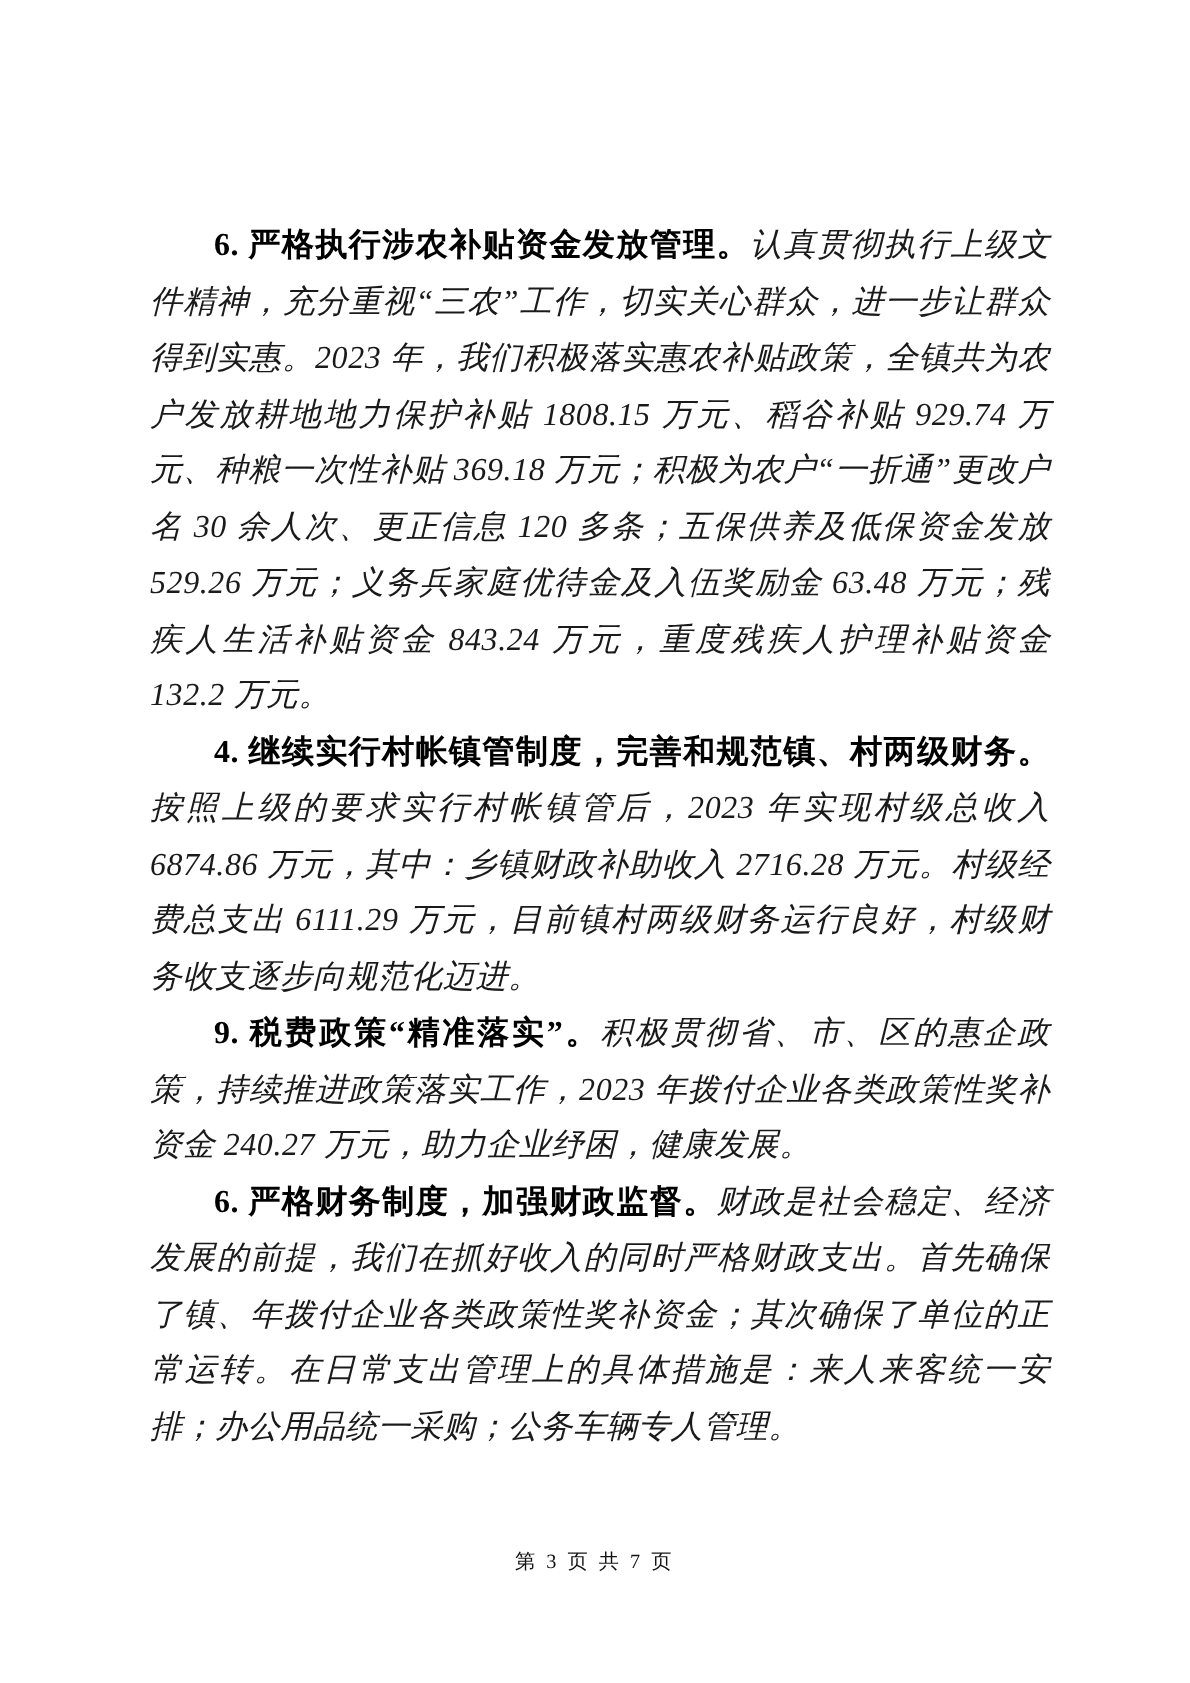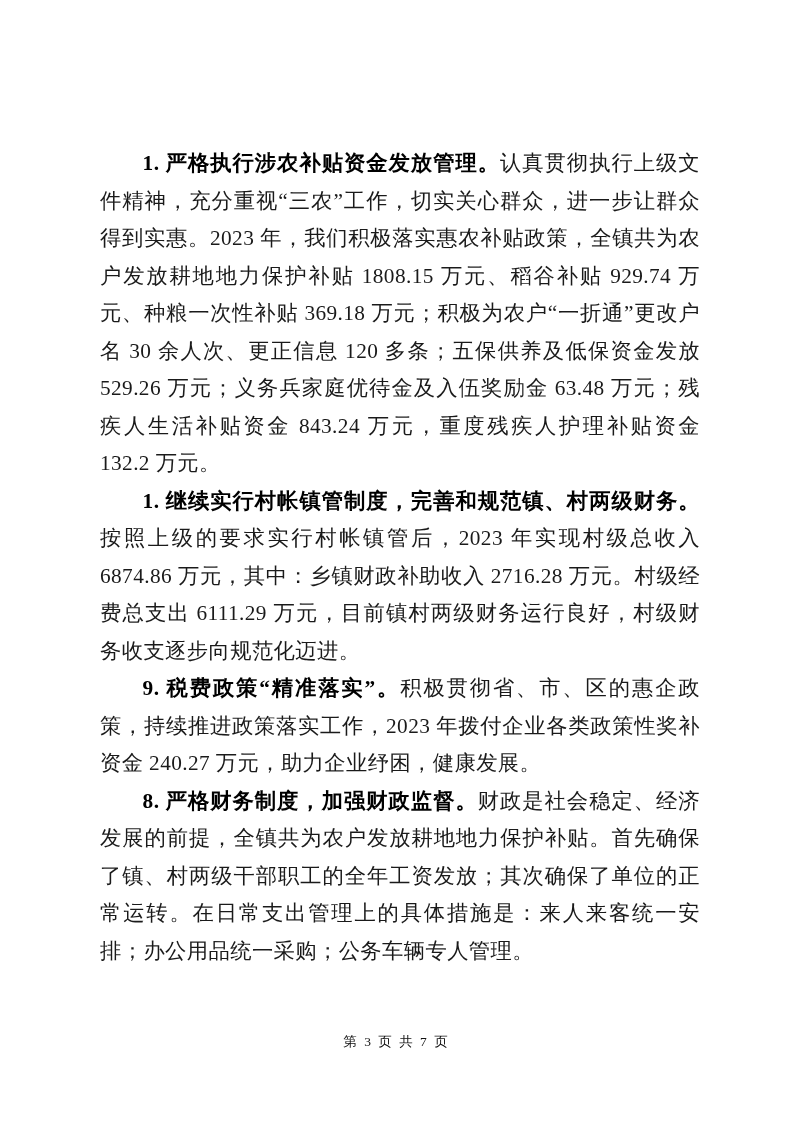--- a/index.html
+++ b/index.html
@@ -32,20 +32,21 @@
     margin: 0;
     padding: 0;
     text-indent: 2em;
   }
   .para-lead {
     font-weight: 700;
     color: #000000;
   }
   .para-text {
     font-weight: 400;
+    font-style: italic;
   }
   .page-footer {
     position: absolute;
     top: 1032px;
     left: 0;
     width: 100%;
     text-align: center;
   }
   .page-number {
     font-family: "Liberation Serif", "DejaVu Serif", serif;
@@ -53,27 +54,27 @@
     color: #111111;
     letter-spacing: 2px;
   }
 </style>
 </head>
 <body>
 
 <div class="page">
 
   <div class="doc-body">
-    <p><span class="para-lead">1. 严格执行涉农补贴资金发放管理。</span><span class="para-text">认真贯彻执行上级文件精神，充分重视“三农”工作，切实关心群众，进一步让群众得到实惠。2023 年，我们积极落实惠农补贴政策，全镇共为农户发放耕地地力保护补贴 1808.15 万元、稻谷补贴 929.74 万元、种粮一次性补贴 369.18 万元；积极为农户“一折通”更改户名 30 余人次、更正信息 120 多条；五保供养及低保资金发放 529.26 万元；义务兵家庭优待金及入伍奖励金 63.48 万元；残疾人生活补贴资金 843.24 万元，重度残疾人护理补贴资金 132.2 万元。</span></p>
+    <p><span class="para-lead">6. 严格执行涉农补贴资金发放管理。</span><span class="para-text">认真贯彻执行上级文件精神，充分重视“三农”工作，切实关心群众，进一步让群众得到实惠。2023 年，我们积极落实惠农补贴政策，全镇共为农户发放耕地地力保护补贴 1808.15 万元、稻谷补贴 929.74 万元、种粮一次性补贴 369.18 万元；积极为农户“一折通”更改户名 30 余人次、更正信息 120 多条；五保供养及低保资金发放 529.26 万元；义务兵家庭优待金及入伍奖励金 63.48 万元；残疾人生活补贴资金 843.24 万元，重度残疾人护理补贴资金 132.2 万元。</span></p>
 
-    <p><span class="para-lead">1. 继续实行村帐镇管制度，完善和规范镇、村两级财务。</span><span class="para-text">按照上级的要求实行村帐镇管后，2023 年实现村级总收入 6874.86 万元，其中：乡镇财政补助收入 2716.28 万元。村级经费总支出 6111.29 万元，目前镇村两级财务运行良好，村级财务收支逐步向规范化迈进。</span></p>
+    <p><span class="para-lead">4. 继续实行村帐镇管制度，完善和规范镇、村两级财务。</span><span class="para-text">按照上级的要求实行村帐镇管后，2023 年实现村级总收入 6874.86 万元，其中：乡镇财政补助收入 2716.28 万元。村级经费总支出 6111.29 万元，目前镇村两级财务运行良好，村级财务收支逐步向规范化迈进。</span></p>
 
     <p><span class="para-lead">9. 税费政策“精准落实”。</span><span class="para-text">积极贯彻省、市、区的惠企政策，持续推进政策落实工作，2023 年拨付企业各类政策性奖补资金 240.27 万元，助力企业纾困，健康发展。</span></p>
 
-    <p><span class="para-lead">8. 严格财务制度，加强财政监督。</span><span class="para-text">财政是社会稳定、经济发展的前提，全镇共为农户发放耕地地力保护补贴。首先确保了镇、村两级干部职工的全年工资发放；其次确保了单位的正常运转。在日常支出管理上的具体措施是：来人来客统一安排；办公用品统一采购；公务车辆专人管理。</span></p>
+    <p><span class="para-lead">6. 严格财务制度，加强财政监督。</span><span class="para-text">财政是社会稳定、经济发展的前提，我们在抓好收入的同时严格财政支出。首先确保了镇、年拨付企业各类政策性奖补资金；其次确保了单位的正常运转。在日常支出管理上的具体措施是：来人来客统一安排；办公用品统一采购；公务车辆专人管理。</span></p>
 
   </div>
 
   <div class="page-footer">
     <span class="page-number">第 3 页 共 7 页</span>
   </div>
 
 </div>
 
 </body></html>

